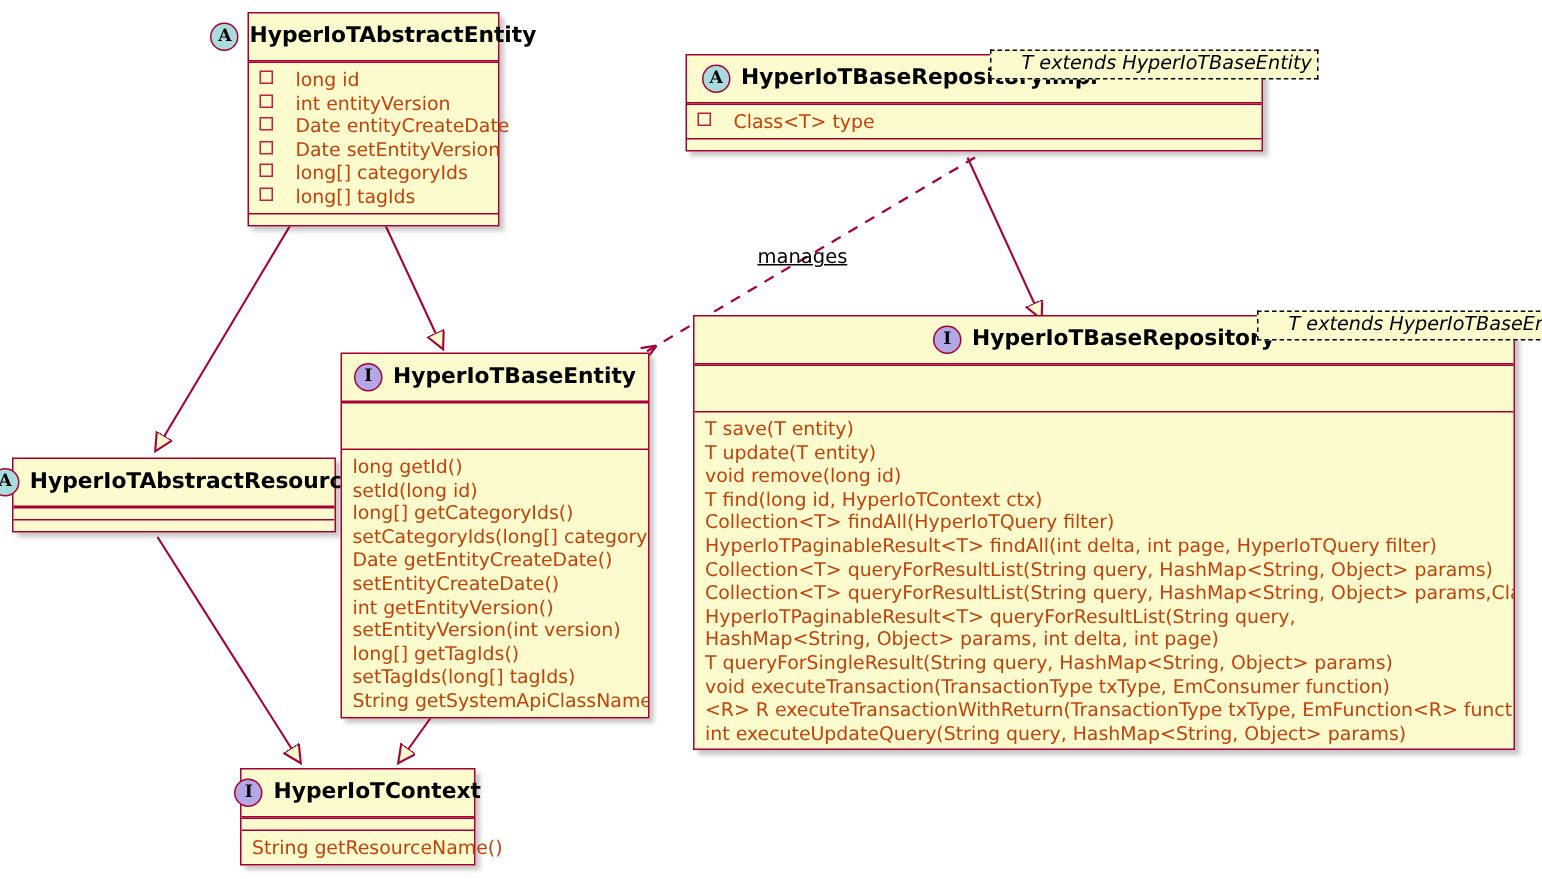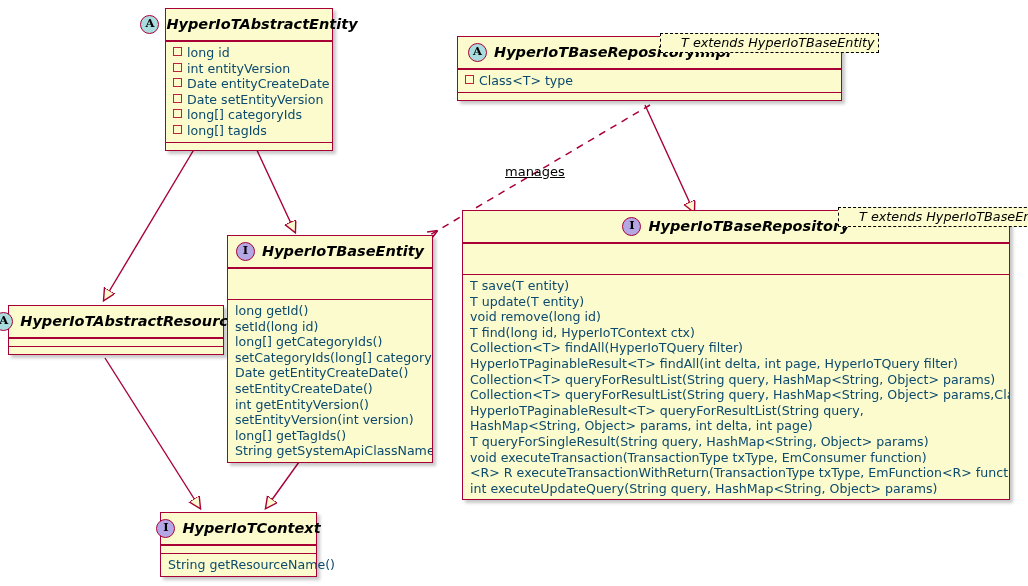--- a/index.html
+++ b/index.html
@@ -41,21 +41,20 @@
     text-align: center;
     border-bottom: 1.5px solid #A80036;
     display: flex;
     align-items: center;
     justify-content: center;
     gap: 7px;
     min-height: 22px;
     position: relative;
   }
   .uml-header .title {
-    font-style: italic;
     font-weight: bold;
     font-size: 14.5px;
     color: #000000;
     white-space: nowrap;
   }
   .stereotype-icon {
     width: 17px;
     height: 17px;
     border-radius: 50%;
     border: 1.3px solid #A80036;
@@ -76,25 +75,25 @@
   .uml-section {
     padding: 3px 6px 3px 7px;
     border-top: 1.5px solid #A80036;
   }
   .uml-section:first-of-type { border-top: none; }
   .uml-section.empty { height: 7px; padding: 0; }
 
   .member {
     font-size: 12.6px;
     line-height: 15.6px;
-    color: #0c4a6e;
+    color: #c2410c;
     white-space: nowrap;
     display: flex;
     align-items: baseline;
-    gap: 5px;
+    gap: 15px;
   }
   .field-marker {
     display: inline-block;
     width: 7px;
     height: 7px;
     border: 1.2px solid #C02040;
     background: transparent;
     flex: 0 0 auto;
     position: relative;
     top: -1px;
@@ -237,20 +236,23 @@
       <div class="member">
           <span class="text">int getEntityVersion()</span>
         </div>
       <div class="member">
           <span class="text">setEntityVersion(int version)</span>
         </div>
       <div class="member">
           <span class="text">long[] getTagIds()</span>
         </div>
       <div class="member">
+          <span class="text">setTagIds(long[] tagIds)</span>
+        </div>
+      <div class="member">
           <span class="text">String getSystemApiClassName();</span>
         </div>
     </div>
   </div>
 
   <div class="uml-class" style="left:462px; top:210px; width:548px;">
     <div class="uml-header">
       <span class="stereotype-icon icon-interface">I</span>
       <span class="title">HyperIoTBaseRepository</span>
     </div>

